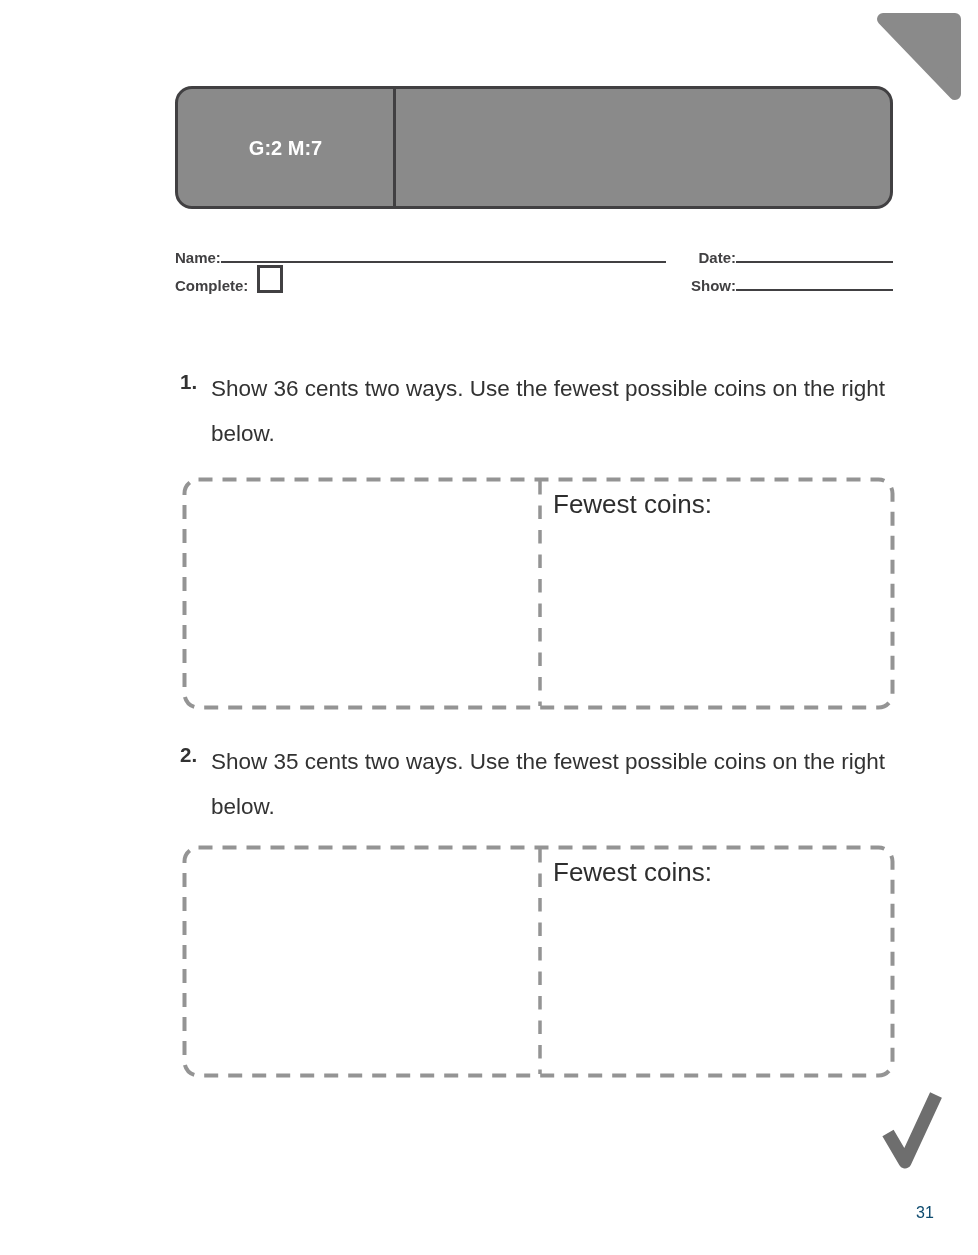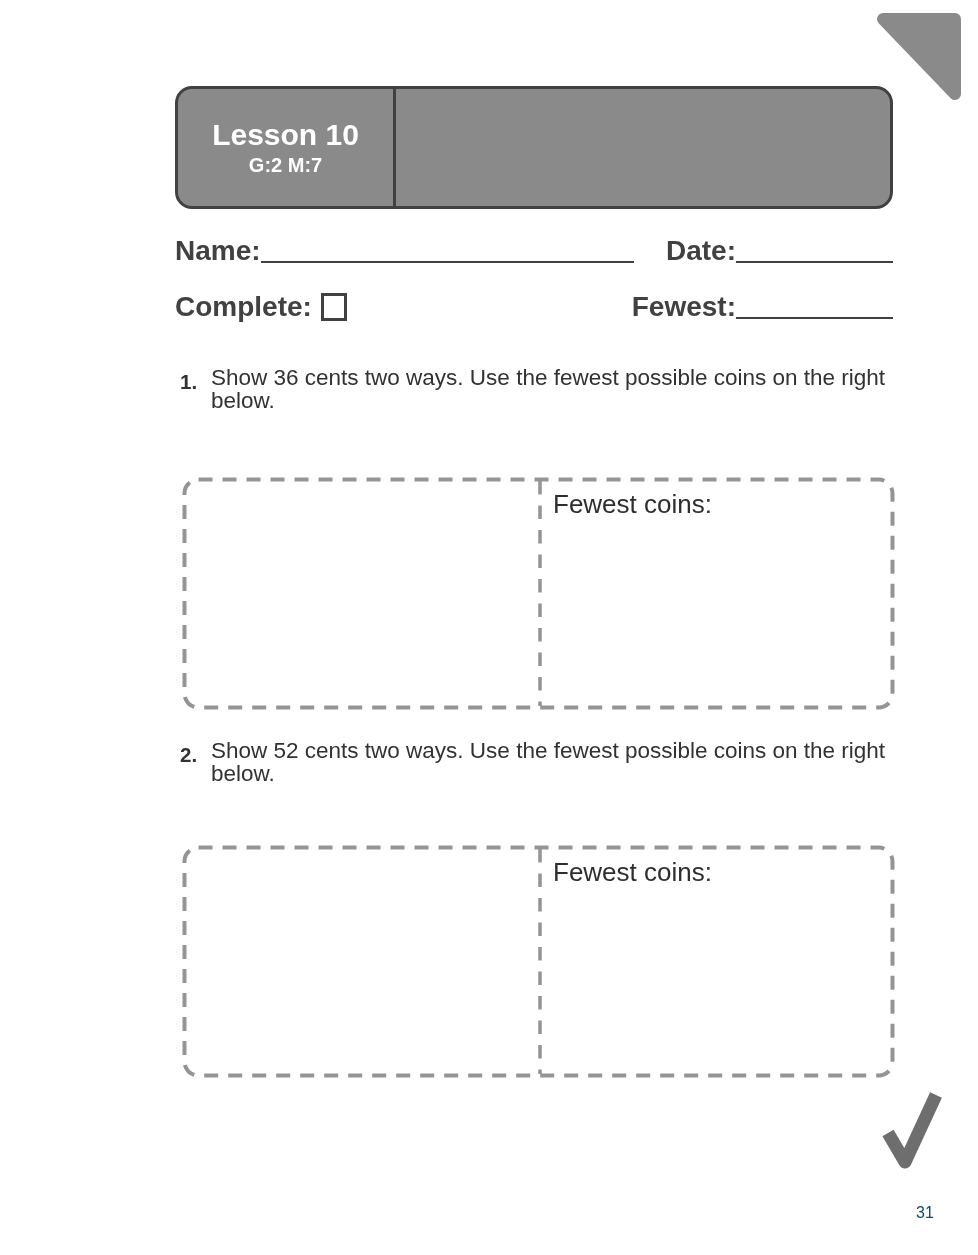--- a/index.html
+++ b/index.html
@@ -41,40 +41,40 @@
     flex: 1;
     display: flex; align-items: center;
     padding-left: 22px;
     color: #ffffff;
   }
   .exit-title { font-size: 29px; font-weight: bold; letter-spacing: 0.5px; }
 
   
   .meta { position: absolute; left: 175px; top: 237px; width: 718px; color: #414042; }
   .meta-row { display: flex; align-items: flex-end; height: 28px; }
-  .meta-row + .meta-row { margin-top: 28px; }
-  .meta-label { font-size: 28px; font-weight: bold; line-height: 1; white-space: nowrap; }
+  .meta-row + .meta-row { margin-top: 0; }
+  .meta-label { font-size: 15px; font-weight: bold; line-height: 1; white-space: nowrap; }
   .fill-line { border-bottom: 2.5px solid #414042; height: 0; margin-bottom: 2px; }
   .name-line { flex: 1; }
   .date-label { margin-left: 32px; }
   .date-line, .class-line { width: 157px; }
   .meta-spacer { flex: 1; }
   .checkbox {
     width: 20px; height: 22px;
     border: 3px solid #414042;
     margin-left: 9px;
     background: #ffffff;
   }
 
   
   .question { position: absolute; left: 180px; display: flex; color: #323232; }
   .q1 { top: 366px; }
   .q2 { top: 739px; }
   .q-num { font-size: 20.5px; font-weight: bold; width: 31px; flex-shrink: 0; padding-top: 4px; }
-  .q-text { font-size: 22.5px; line-height: 23px; width: 684px; }
+  .q-text { font-size: 22.5px; line-height: 45px; width: 684px; }
 
   
   .answer-box { position: absolute; left: 182px; width: 713px; height: 233px; }
   .box1 { top: 477px; }
   .box2 { top: 845px; }
   .box-svg { position: absolute; left: 0; top: 0; }
   .box-label {
     position: absolute; left: 371px; top: 12px;
     font-size: 26px; color: #2e2e2e;
   }
@@ -87,57 +87,56 @@
 <body>
 
 <div class="page">
 
   <svg class="corner-triangle" width="100" height="100" viewBox="0 0 100 100">
     <path d="M 13 12 L 85 12 L 85 87 Z" fill="#8A8A8A" stroke="#8A8A8A" stroke-width="12" stroke-linejoin="round"></path>
   </svg>
 
   <div class="header-badge">
     <div class="header-left">
-      <div class="lesson-title">Lesson 10</div>
       <div class="lesson-sub">G:2 M:7</div>
     </div>
   </div>
 
   <div class="meta">
     <div class="meta-row">
       <span class="meta-label">Name:</span>
       <div class="fill-line name-line"></div>
       <span class="meta-label date-label">Date:</span>
       <div class="fill-line date-line"></div>
     </div>
     <div class="meta-row">
       <span class="meta-label">Complete:</span>
       <div class="checkbox"></div>
       <div class="meta-spacer"></div>
-      <span class="meta-label">Fewest:</span>
+      <span class="meta-label">Show:</span>
       <div class="fill-line class-line"></div>
     </div>
   </div>
 
   <div class="question q1">
     <span class="q-num">1.</span>
     <span class="q-text">Show 36 cents two ways. Use the fewest possible coins on the right below.</span>
   </div>
 
   <div class="answer-box box1">
     <svg class="box-svg" width="713" height="233" viewBox="0 0 713 233">
       <rect x="2.5" y="2.5" width="708" height="228" rx="14" fill="none" stroke="#949494" stroke-width="4" stroke-dasharray="14 10"></rect>
       <line x1="358" y1="4" x2="358" y2="229" stroke="#949494" stroke-width="3.5" stroke-dasharray="13.5 11"></line>
     </svg>
     <span class="box-label">Fewest coins:</span>
   </div>
 
   <div class="question q2">
     <span class="q-num">2.</span>
-    <span class="q-text">Show 52 cents two ways. Use the fewest possible coins on the right below.</span>
+    <span class="q-text">Show 35 cents two ways. Use the fewest possible coins on the right below.</span>
   </div>
 
   <div class="answer-box box2">
     <svg class="box-svg" width="713" height="233" viewBox="0 0 713 233">
       <rect x="2.5" y="2.5" width="708" height="228" rx="14" fill="none" stroke="#949494" stroke-width="4" stroke-dasharray="14 10"></rect>
       <line x1="358" y1="4" x2="358" y2="229" stroke="#949494" stroke-width="3.5" stroke-dasharray="13.5 11"></line>
     </svg>
     <span class="box-label">Fewest coins:</span>
   </div>
 

